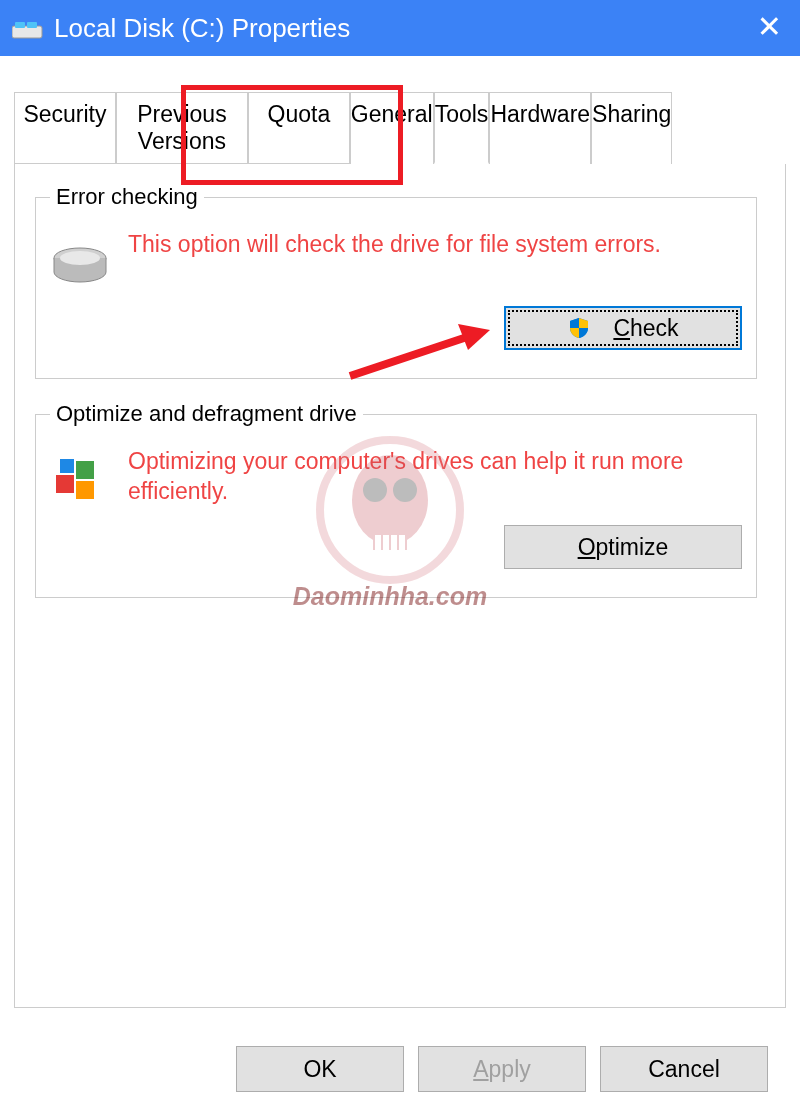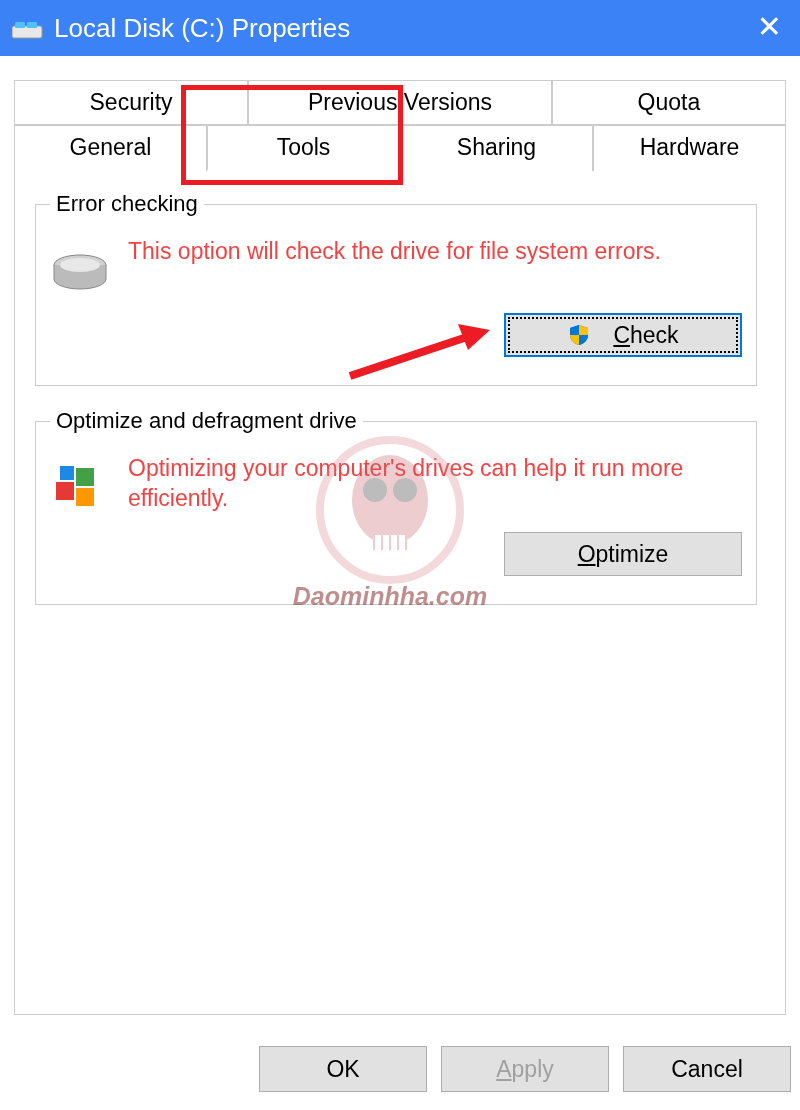--- a/index.html
+++ b/index.html
@@ -38,21 +38,21 @@
       font-size: 30px;
       color: #fff;
       cursor: pointer;
       line-height: 1;
     }
     .content {
       padding: 24px 14px 0 14px;
     }
     .tabs {
       display: flex;
-      flex-direction: column;
+      margin-top: 12px;
     }
     .tab-row {
       display: flex;
     }
     .tab {
       flex: 1;
       text-align: center;
       padding: 8px 0;
       border: 1px solid #ccc;
       background: #fff;
@@ -168,21 +168,21 @@
     }
     .watermark-text {
       color: #7f1d1d;
       font-size: 25px;
       font-weight: bold;
       font-style: italic;
       margin-top: -8px;
     }
     .bottom-buttons {
       position: absolute;
-      right: 9px;
+      right: 32px;
       bottom: 18px;
       display: flex;
       gap: 14px;
     }
     .bottom-buttons .win-btn {
       min-width: 168px;
       height: 46px;
     }
     .win-btn.disabled {
       color: #a0a0a0;
@@ -209,22 +209,22 @@
 <div class="content">
   <div class="tabs">
     <div class="tab-row top">
       <div class="tab">Security</div>
       <div class="tab" style="flex:1.3">Previous Versions</div>
       <div class="tab">Quota</div>
     </div>
     <div class="tab-row">
       <div class="tab">General</div>
       <div class="tab active">Tools</div>
+      <div class="tab">Hardware</div>
       <div class="tab">Sharing</div>
-      <div class="tab">Hardware</div>
     </div>
   </div>
 
   <div class="tab-panel">
 
     <fieldset class="group">
       <legend>Error checking</legend>
       <div class="group-row">
         <span class="drive-icon">
           <svg viewBox="0 0 60 46">

